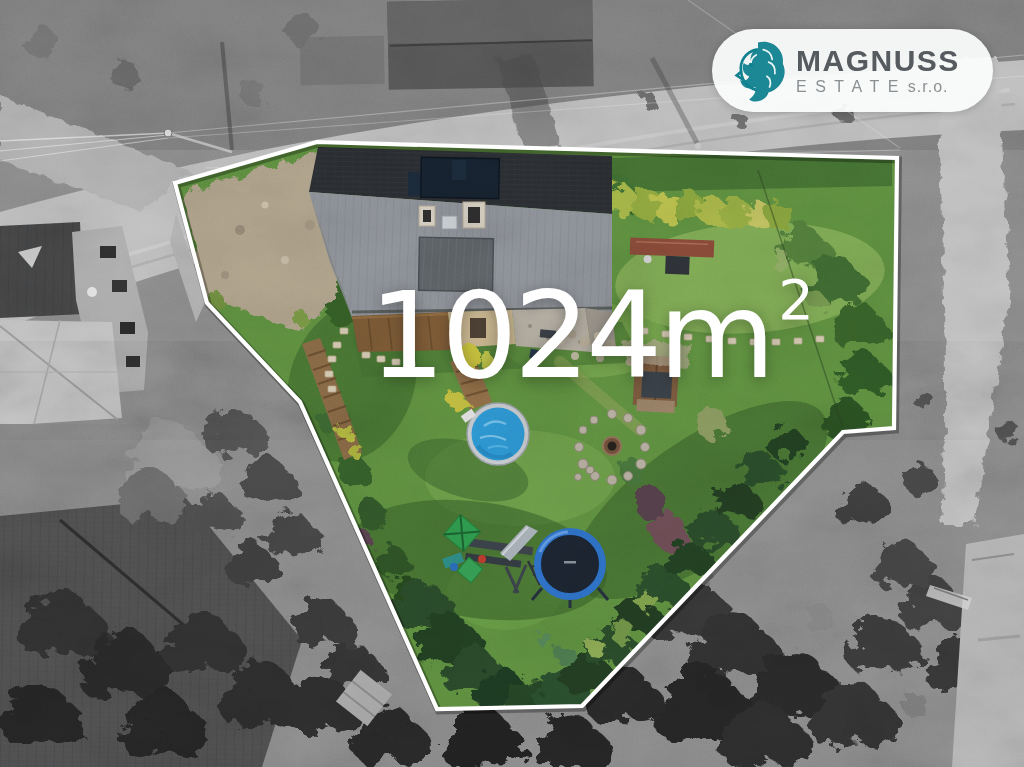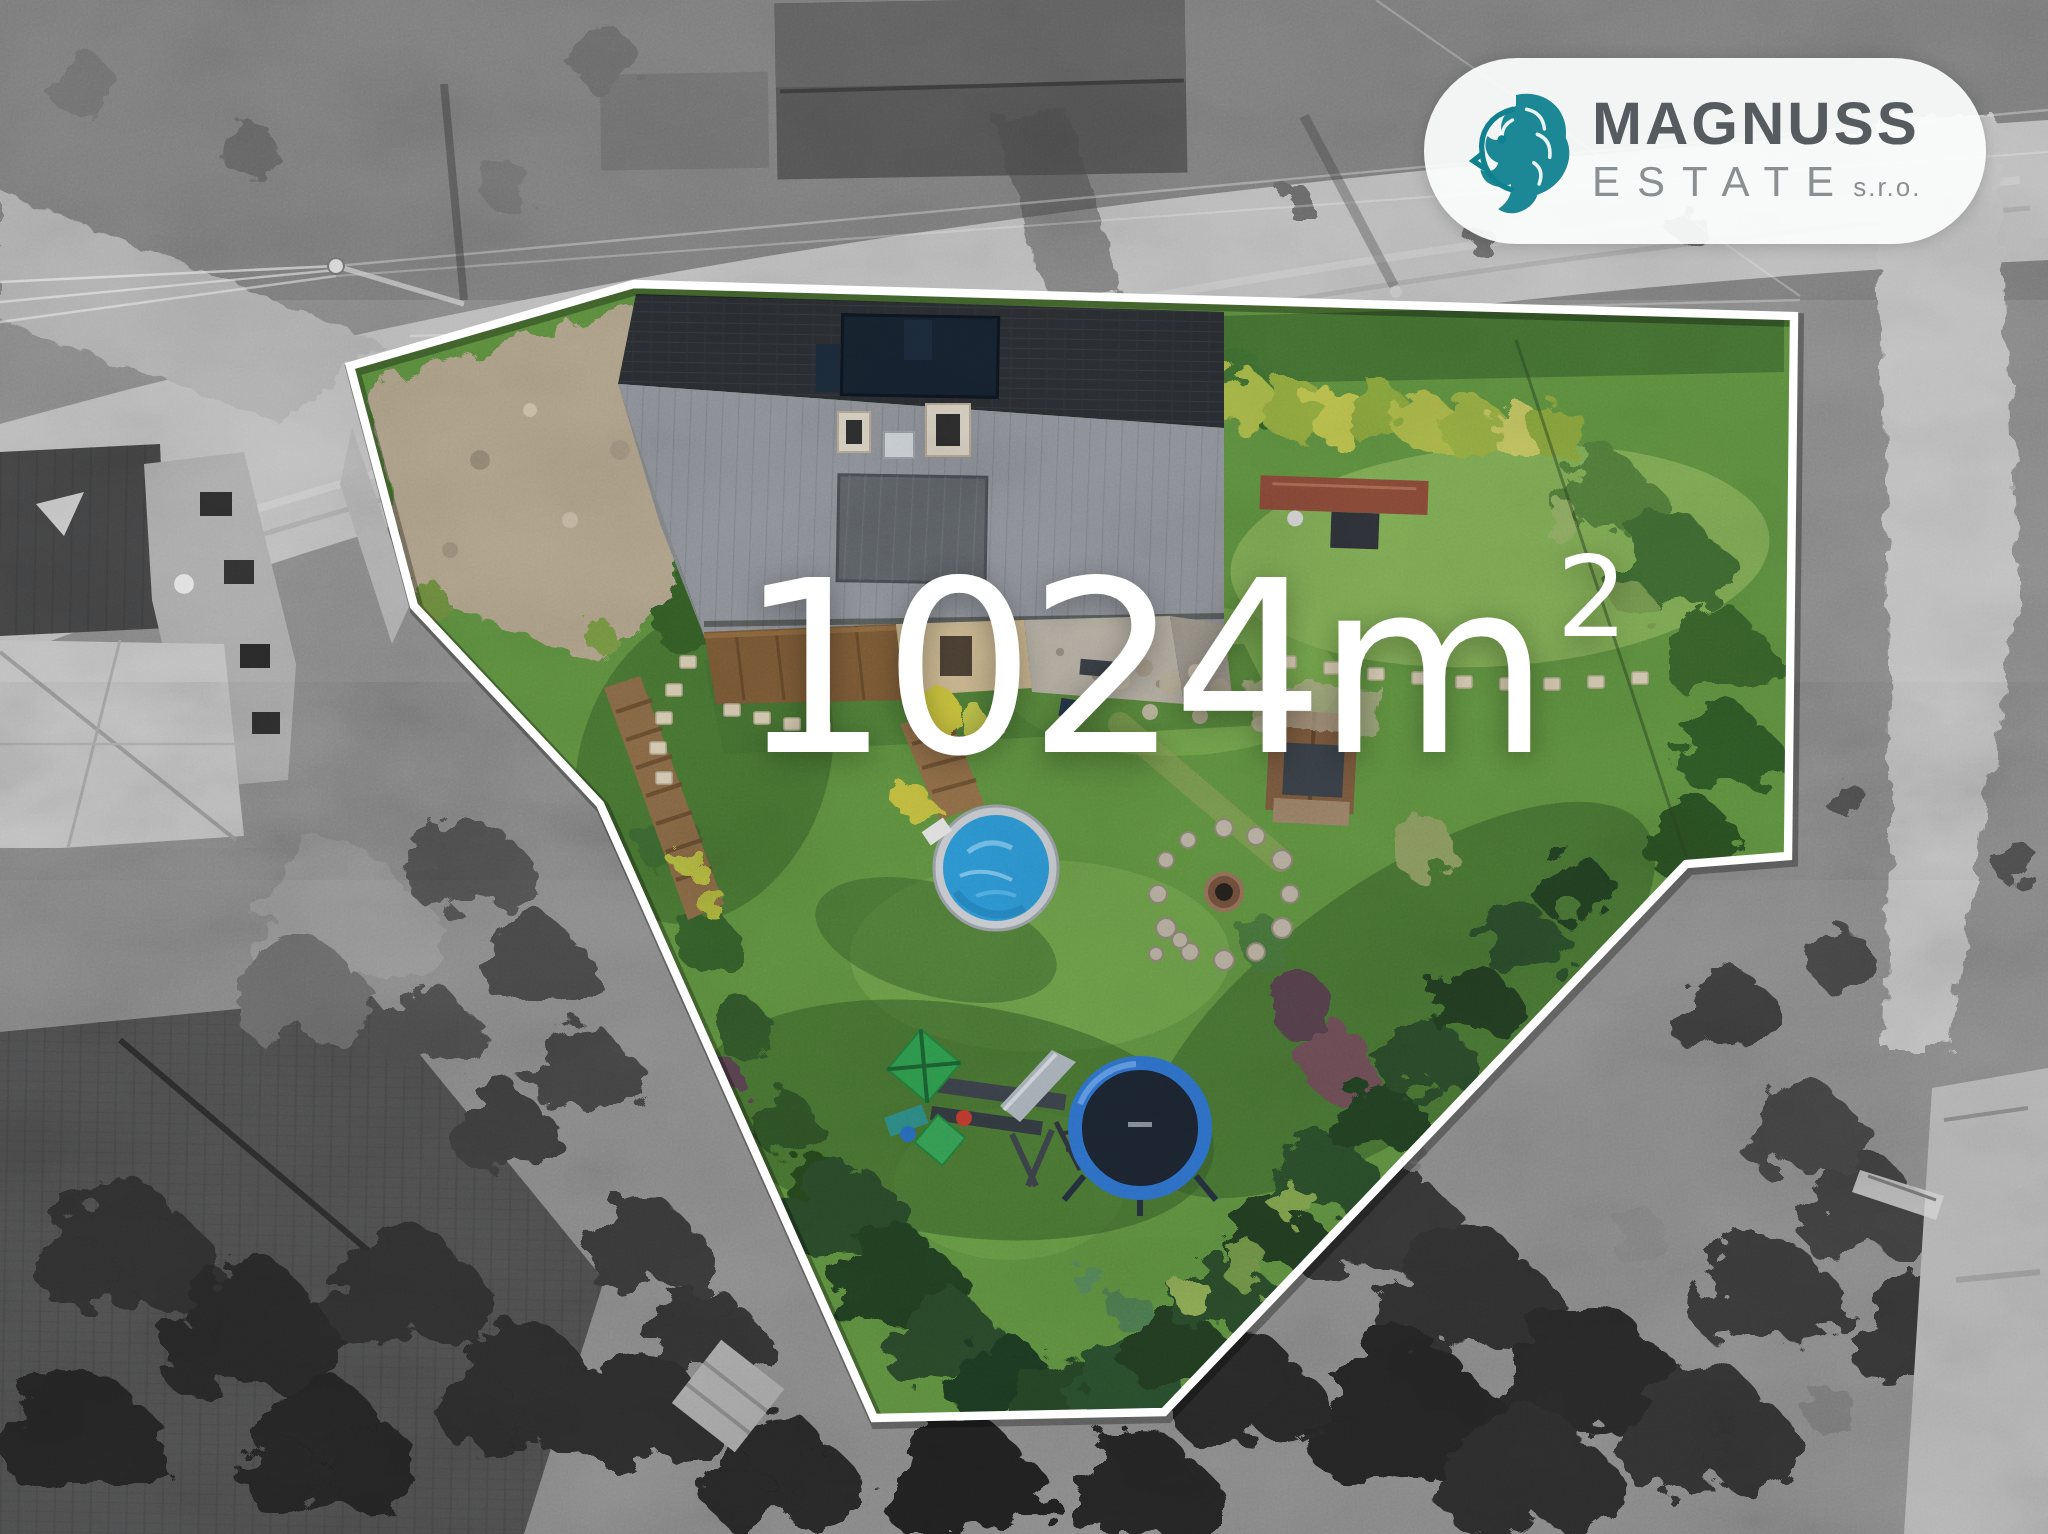--- a/index.html
+++ b/index.html
@@ -6,30 +6,30 @@
   .stage{position:relative;width:1024px;height:767px;overflow:hidden;
          font-family:"Liberation Sans",sans-serif;background:#8f8f8f;}
   .stage svg.scene{position:absolute;left:0;top:0;}
   
   .area-label{position:absolute;left:341px;top:276px;color:var(--overlay-text,#fff);
     font-family:"DejaVu Sans","Liberation Sans",sans-serif;font-weight:400;
     font-size:120px;letter-spacing:-4px;line-height:1;white-space:nowrap;
     text-shadow:0 3px 14px rgba(0,0,0,.30);user-select:none;margin-left:28px;}
   .area-label .sup{font-size:56px;position:relative;top:-58px;margin-left:7px;letter-spacing:0;}
   
-  .logo{position:absolute;left:712px;top:29px;width:281px;height:93px;
+  .logo{position:absolute;left:712px;top:29px;width:281px;height:83px;
     background:rgba(252,253,253,.93);border-radius:47px;display:flex;align-items:center;
     padding:0;box-shadow:0 1px 8px rgba(0,0,0,.18);}
   .logo .lion{width:64px;height:68px;margin-left:14px;flex:0 0 auto;}
   .logo .text{display:flex;flex-direction:column;margin-left:6px;}
   .logo .brand{font-size:30px;font-weight:bold;color:var(--logo-brand,#565b5f);
     letter-spacing:1.5px;line-height:1.05;}
   .logo .row2{display:flex;align-items:baseline;margin-top:2px;}
-  .logo .division{font-size:21px;color:var(--logo-sub,#8a8f92);letter-spacing:8.5px;}
-  .logo .suffix{font-size:13px;color:var(--logo-sub,#8a8f92);letter-spacing:1px;margin-left:1px;}
+  .logo .division{font-size:16px;color:var(--logo-sub,#8a8f92);letter-spacing:8.5px;}
+  .logo .suffix{font-size:16px;color:var(--logo-sub,#8a8f92);letter-spacing:1px;margin-left:1px;}
 </style>
 </head>
 <body>
 
 <div class="stage">
 
 <svg class="scene" width="1024" height="767" viewBox="0 0 1024 767">
   <defs>
     <clipPath id="clipProp">
       <path d="M175,183 L317,142 L897,158 L894,428 L843,432 L582,706 L437,709 L300,402 L207,303 Z"></path>

